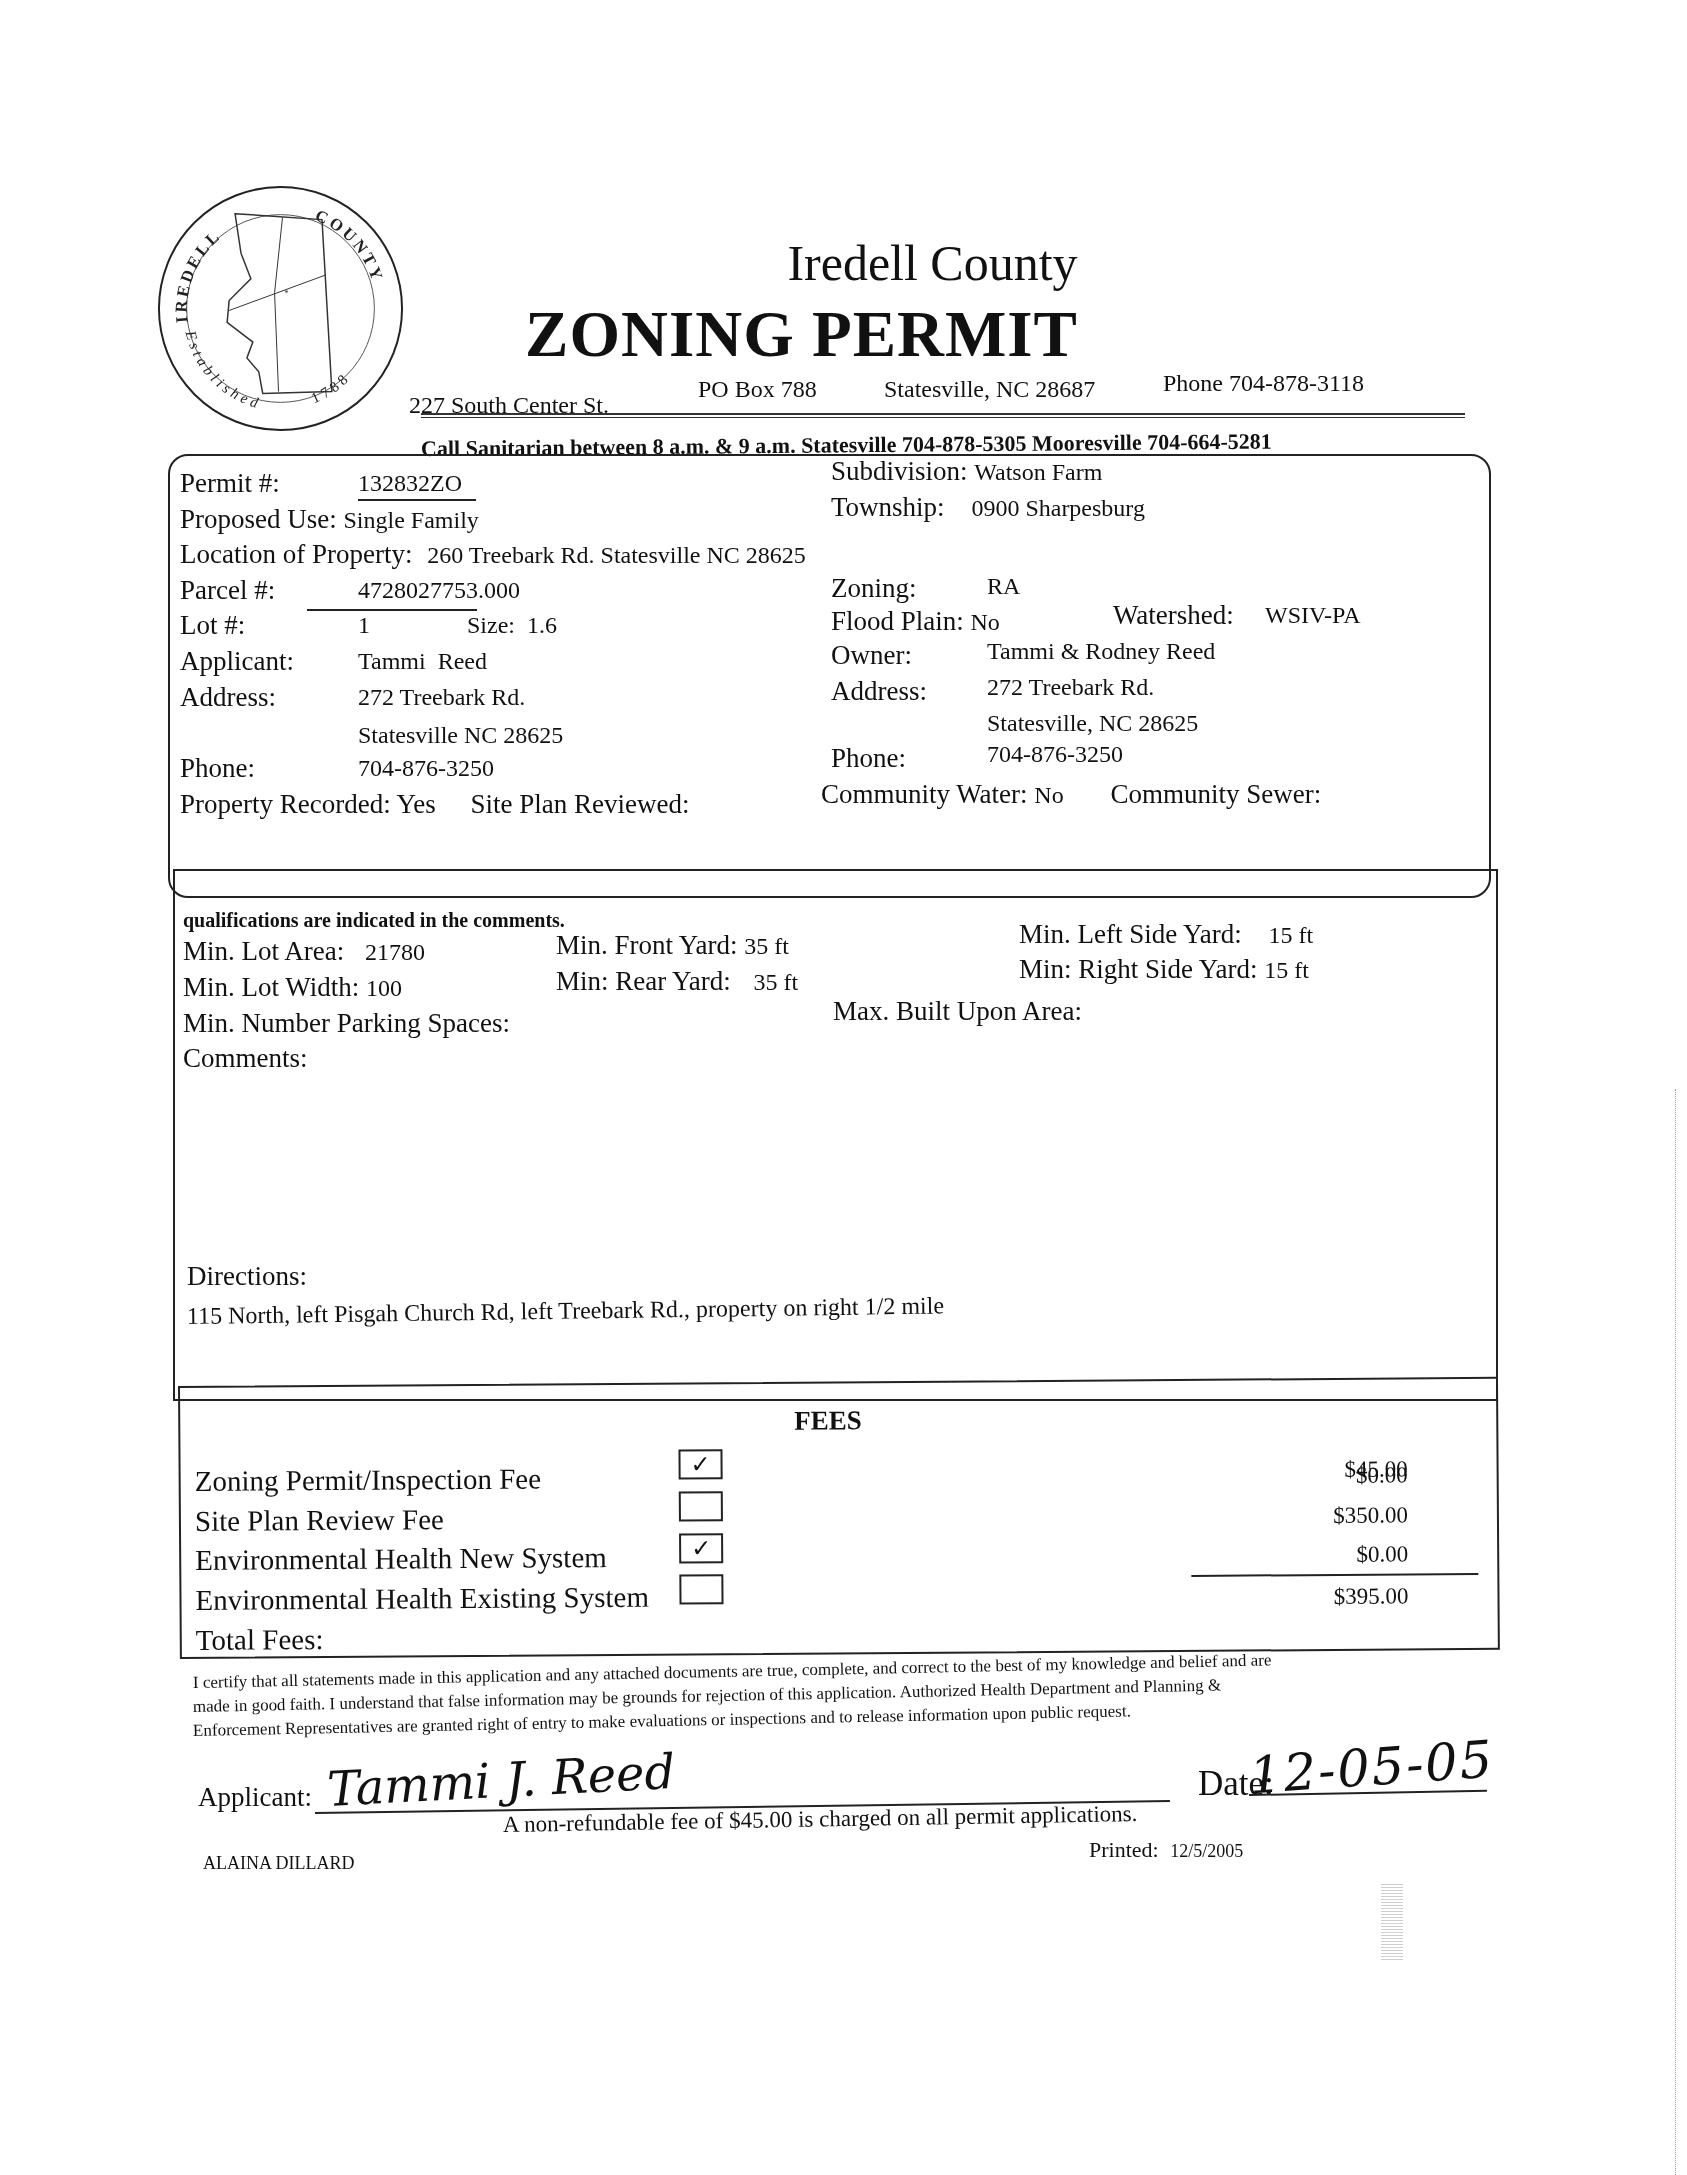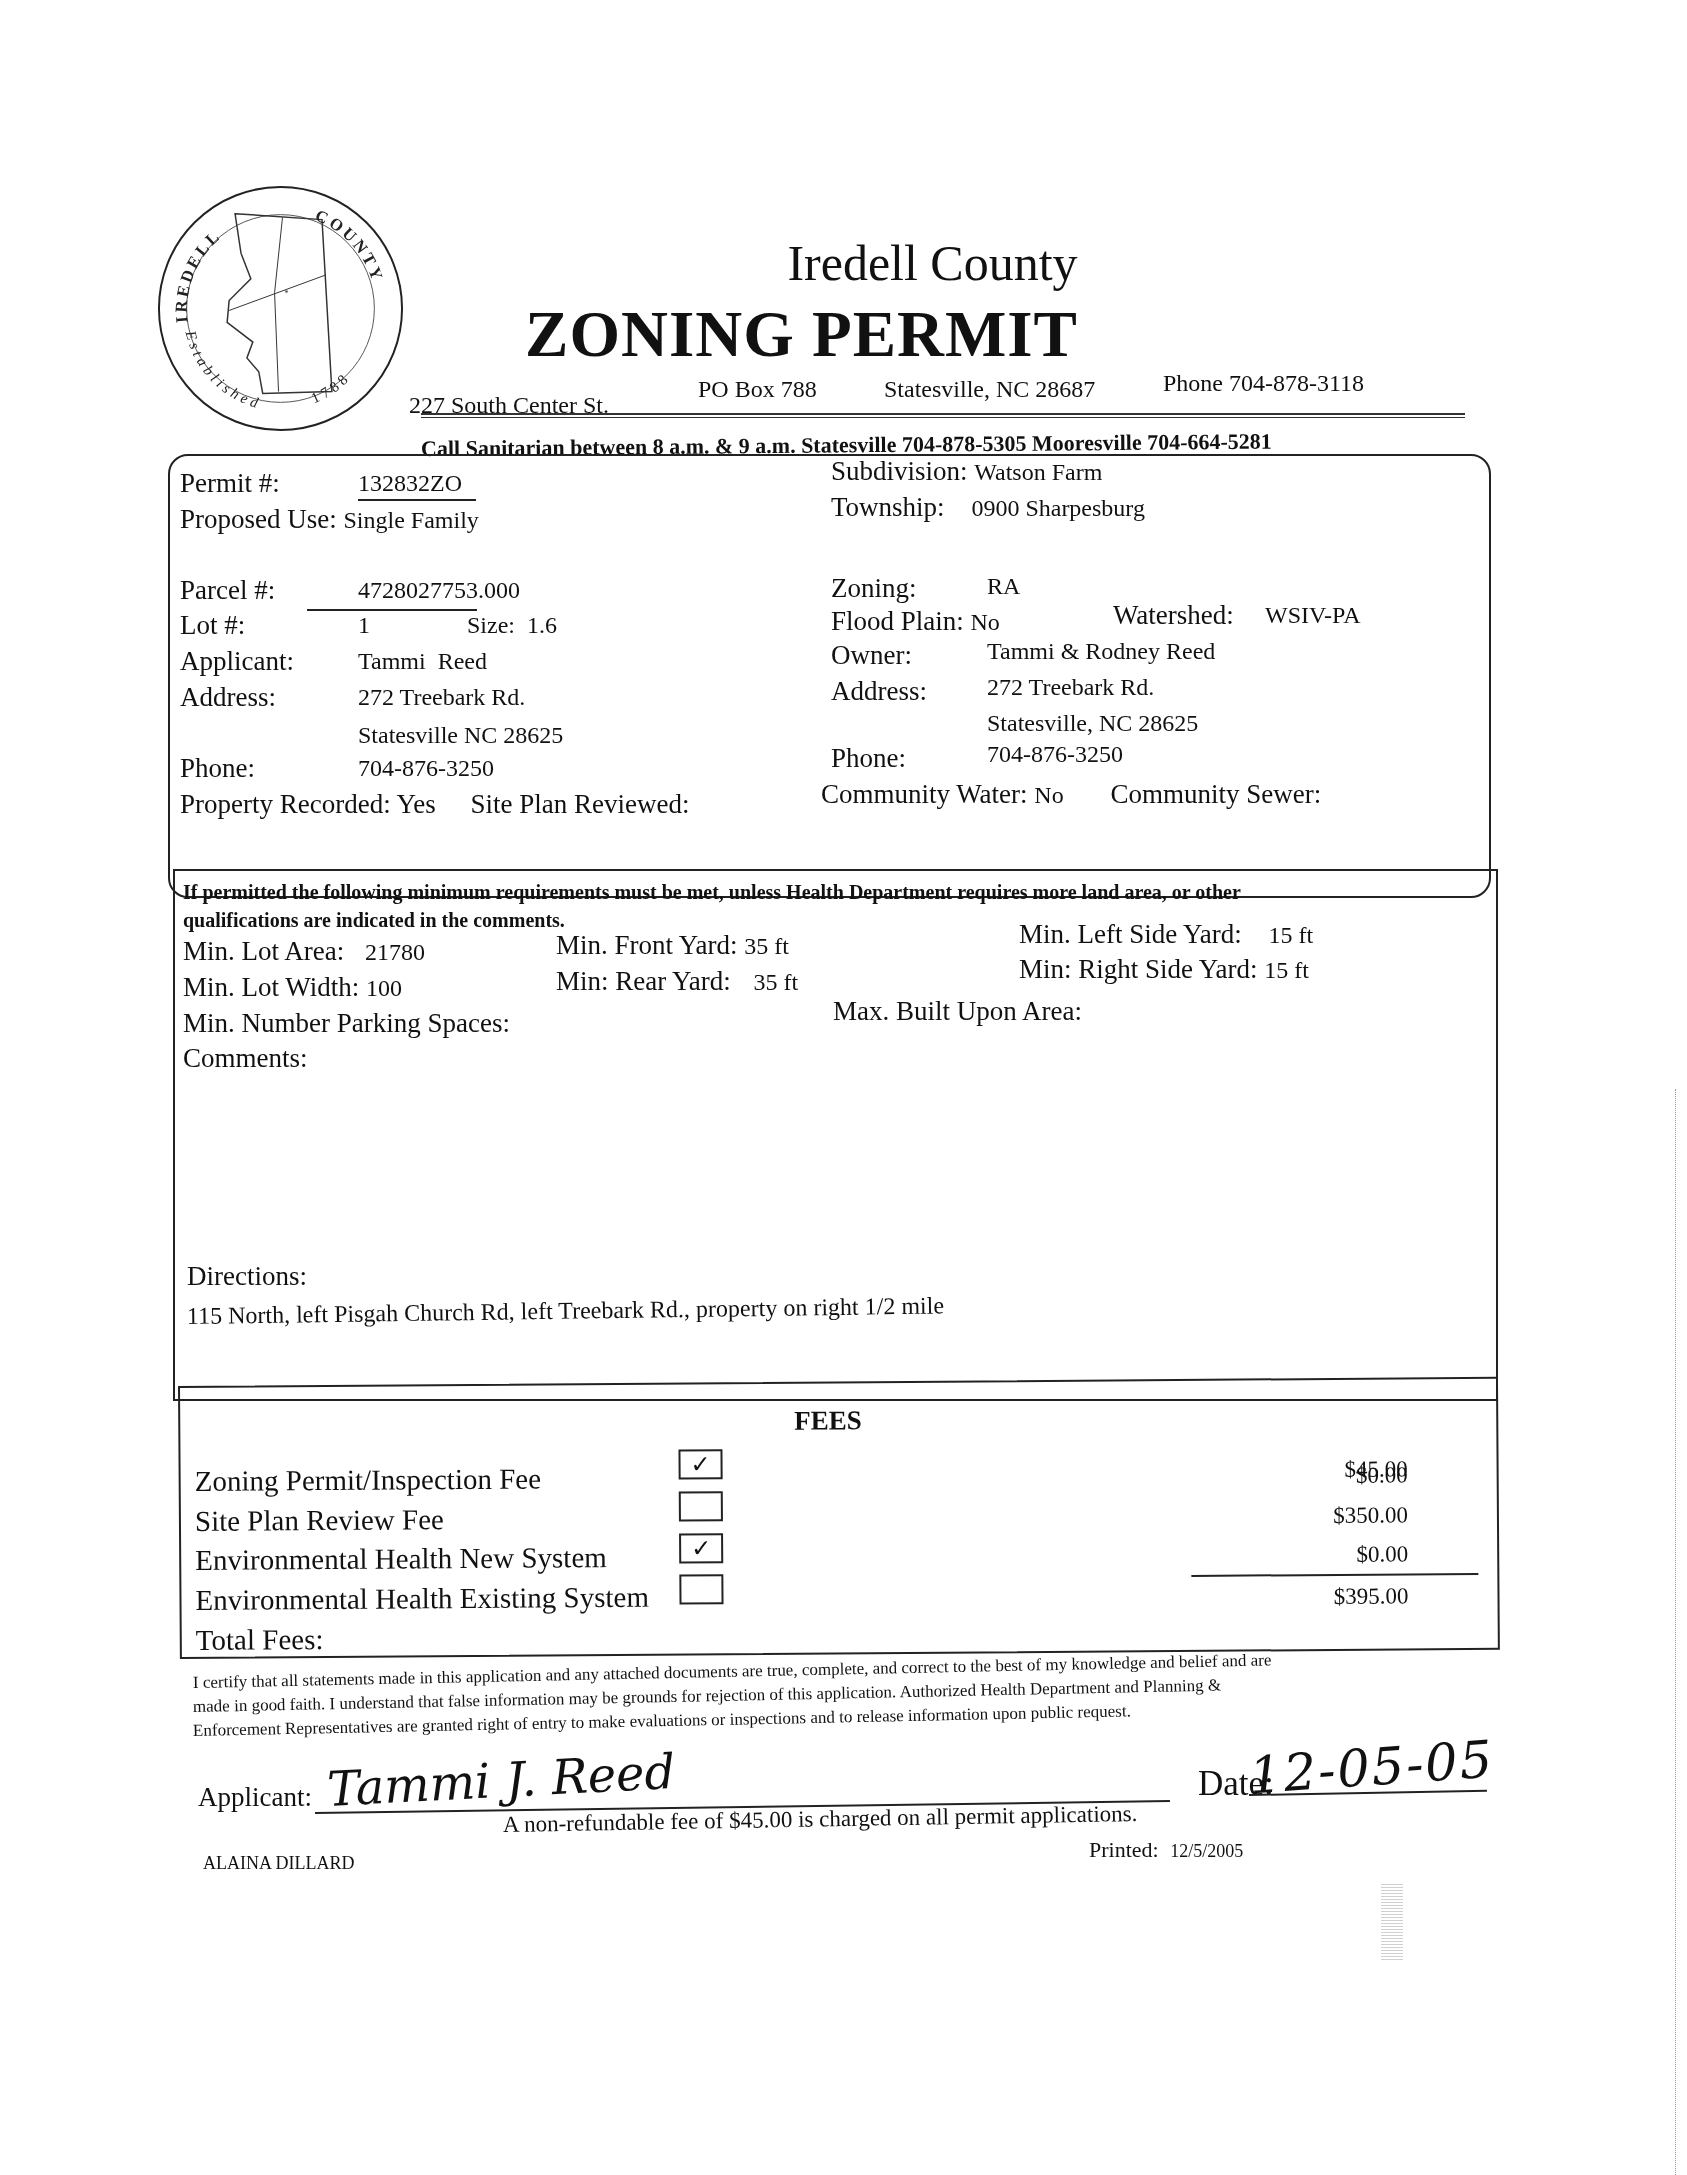--- a/index.html
+++ b/index.html
@@ -61,20 +61,24 @@
 <div class="box" style="left:168px; top:454px; width:1323px; height:444px;border-radius:20px;">
 
   <div class="row" style="left:10px; top:12px;">
     <span class="lbl">Permit #:</span>
     <span class="val" style="position:absolute; left:178px; top:2px; border-bottom:2px solid #222; padding:0 14px 2px 0;">132832ZO</span>
   </div>
   <div class="row" style="left:10px; top:48px;">
     <span>Proposed Use:</span>
     <span class="val">Single Family</span>
   </div>
+  <div class="row" style="left:10px; top:83px;">
+    <span>Location of Property:</span>
+    <span class="val" style="margin-left:8px;">260 Treebark Rd. Statesville NC 28625</span>
+  </div>
   <div class="row" style="left:10px; top:119px;">
     <span>Parcel #:</span>
     <span class="val" style="position:absolute; left:178px; top:2px;">4728027753.000</span>
   </div>
   <div style="position:absolute; left:137px; top:153px; width:170px; border-top:2px solid #222;"></div>
   <div class="row" style="left:10px; top:154px;">
     <span>Lot #:</span>
     <span class="val" style="position:absolute; left:178px; top:2px;">1</span>
     <span class="val" style="position:absolute; left:287px; top:2px;">Size:</span>
     <span class="val" style="position:absolute; left:347px; top:2px;">1.6</span>
@@ -132,21 +136,20 @@
   </div>
   <div class="row" style="left:651px; top:323px;">
     <span>Community Water:</span>
     <span class="val">No</span>
     <span style="margin-left:40px;">Community Sewer:</span>
     <span></span>
   </div>
 </div>
 
 <div class="box" style="left:173px; top:869px; width:1325px; height:532px;">
-  <div class="row small-bold" style="left:8px; top:10px;">If permitted the following minimum requirements must be met, unless Health Department requires more land area, or other</div>
   <div class="row small-bold" style="left:8px; top:38px;">qualifications are indicated in the comments.</div>
 
   <div class="row" style="left:8px; top:65px;">
     <span>Min. Lot Area:</span>
     <span class="val" style="margin-left:14px;">21780</span>
   </div>
   <div class="row" style="left:8px; top:101px;">
     <span>Min. Lot Width:</span>
     <span class="val">100</span>
   </div>

